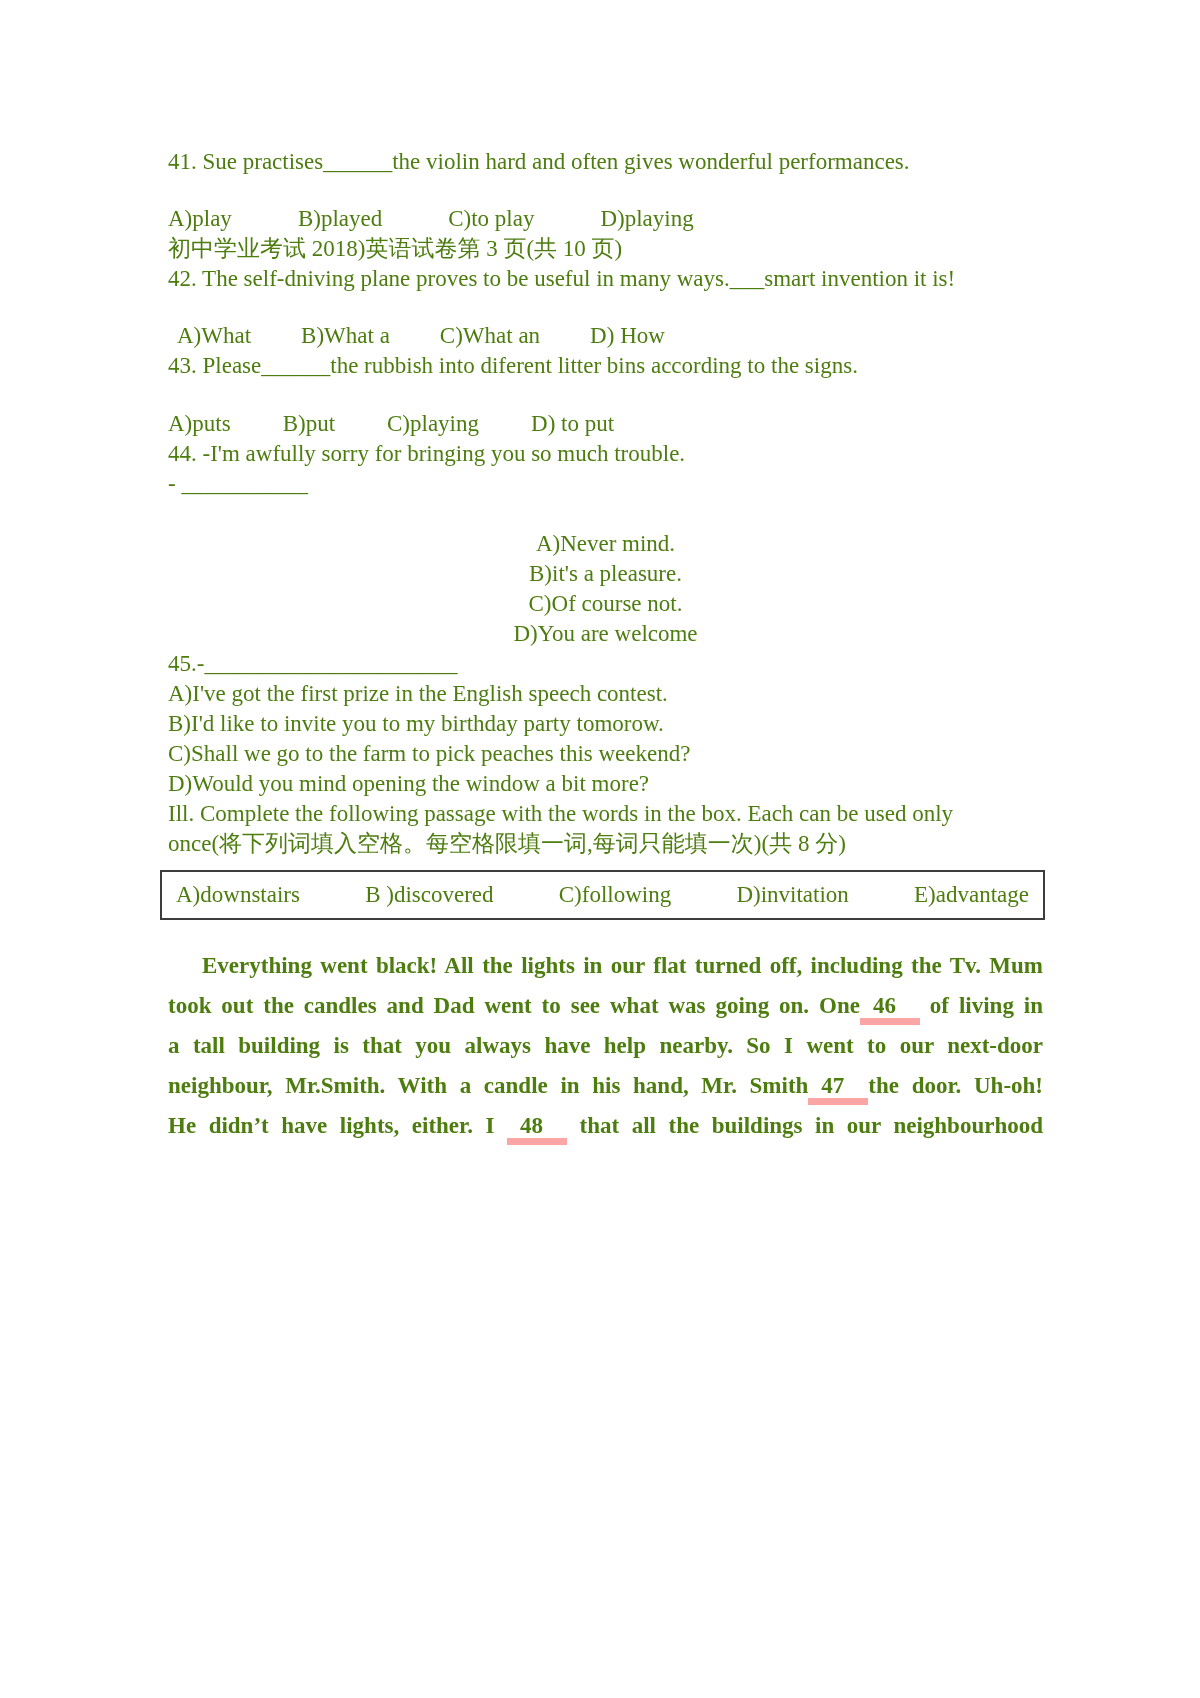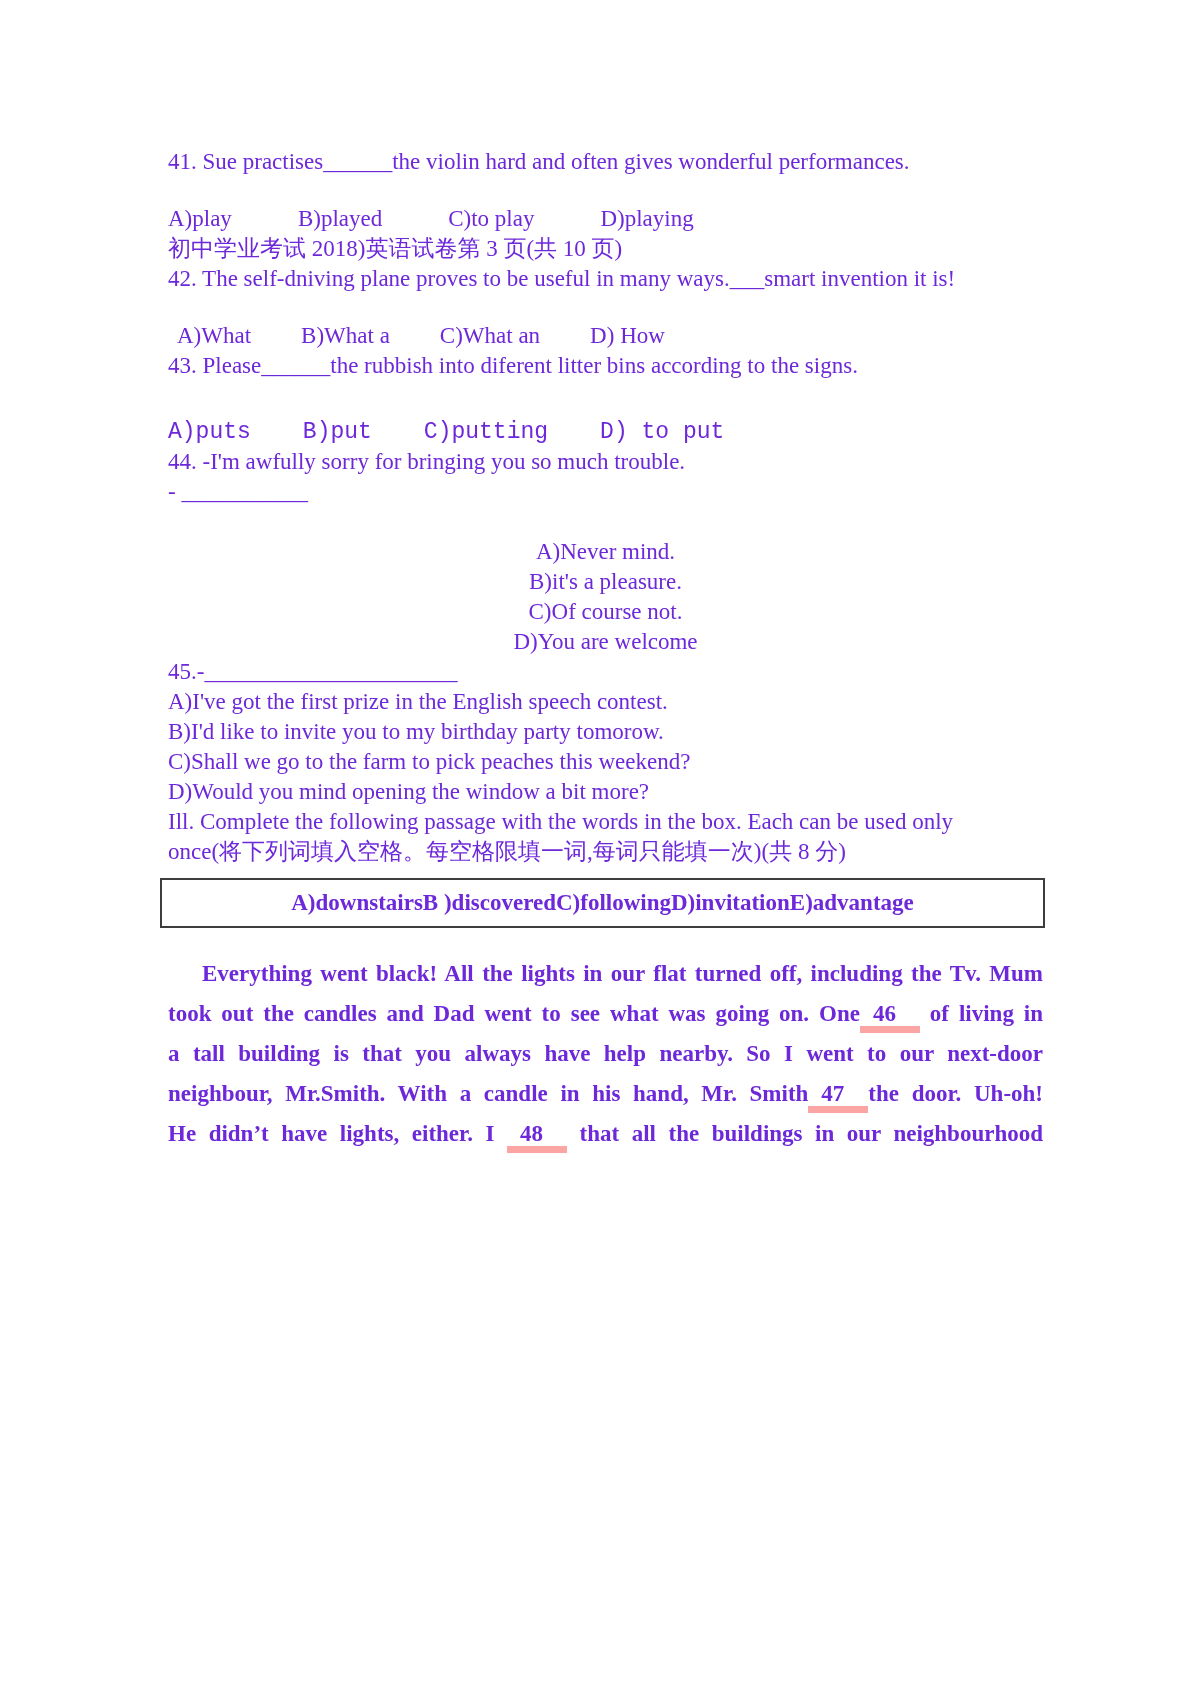--- a/index.html
+++ b/index.html
@@ -6,21 +6,21 @@
     margin: 0;
     padding: 0;
     background: #ffffff;
   }
   .page {
     position: relative;
     width: 1200px;
     height: 1698px;
     margin: 0 auto;
     background: #ffffff;
-    color: #6d28d9;
+    color: #4d7c0f;
     font-family: "Liberation Serif", "DejaVu Serif", serif;
     font-size: 23px;
     line-height: 30px;
     box-sizing: border-box;
     padding: 147px 157px 0 168px;
     overflow: hidden;
   }
   p.line {
     margin: 0;
     white-space: nowrap;
@@ -34,34 +34,33 @@
   .opts > span { display: inline-block; }
   .g66 { column-gap: 66px; }
   .g50 { column-gap: 50px; margin-left: 9px; }
   .g52 { column-gap: 52px; }
   .g42 { column-gap: 22px; flex-direction: column; }
   
   .mt27 { margin-top: 27px; }
   .mt25 { margin-top: 25px; }
   .mt138 { margin-top: 138px; }
   .mt29 { margin-top: 29px; }
-  .mt28 { margin-top: 36px; font-family: Liberation Mono, monospace; }
+  .mt28 { margin-top: 28px; }
   .mt30 { margin-top: 30px; }
   .mt31 { margin-top: 31px; }
   .mt10 { margin-top: 10px; }
   .word-box {
     margin: 11px 0 0 -8px;
     width: calc(100% + 10px);
     box-sizing: border-box;
     border: 2px solid #3d3d3d;
     padding: 8px 14px;
     display: flex;
-    justify-content: center;
+    justify-content: space-between;
     white-space: nowrap;
-    font-weight: bold;
   }
   .passage {
     margin-top: 26px;
     font-weight: bold;
   }
   .passage-line {
     line-height: 40px;
     text-align: justify;
     text-align-last: justify;
     margin: 0;
@@ -94,21 +93,21 @@
     <span>A)What</span>
     <span>B)What a</span>
     <span>C)What an</span>
     <span>D) How</span>
   </p>
 
   <p class="line mt29">43. Please______the rubbish into diferent litter bins according to the signs.</p>
   <p class="opts g52 mt28">
     <span>A)puts</span>
     <span>B)put</span>
-    <span>C)putting</span>
+    <span>C)playing</span>
     <span>D) to put</span>
   </p>
 
   <p class="line mt30">44. -I'm awfully sorry for bringing you so much trouble.</p>
   <p class="line mt30">- ___________</p>
   <p class="opts g42 mt30">
     <span>A)Never mind.</span>
     <span>B)it's a pleasure.</span>
     <span>C)Of course not.</span>
     <span>D)You are welcome</span>

